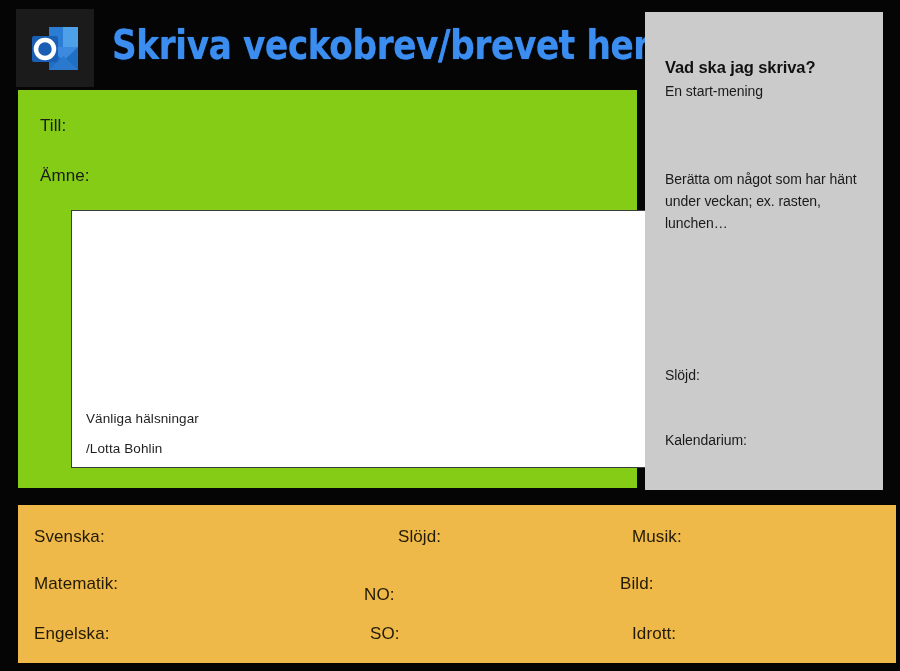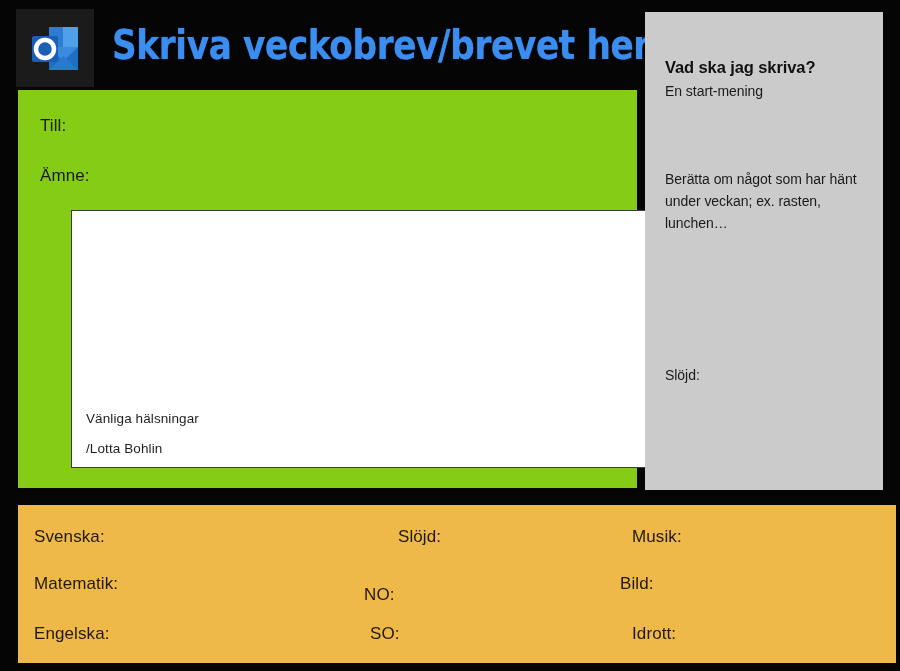--- a/index.html
+++ b/index.html
@@ -192,20 +192,21 @@
       <div class="sig l1">Vänliga hälsningar</div>
       <div class="sig l2">/Lotta Bohlin</div>
     </div>
   </div>
 
   <div class="side-panel">
     <div class="side-title">Vad ska jag skriva?</div>
     <div class="side-item i0">En start-mening</div>
     <div class="side-item i2">Berätta om något som har hänt under veckan; ex. rasten, lunchen…</div>
     <div class="side-item i3">Slöjd:</div>
+    <div class="side-item i4">Kalendarium:</div>
   </div>
 
   <div class="subject-panel">
     <div class="subject-cell r0 c0">Svenska:</div>
     <div class="subject-cell r0 c1-a">Slöjd:</div>
     <div class="subject-cell r0 c2-a">Musik:</div>
 
     <div class="subject-cell r1 c0">Matematik:</div>
     <div class="subject-cell r1 c1-b">NO:</div>
     <div class="subject-cell r1 c2-b">Bild:</div>

